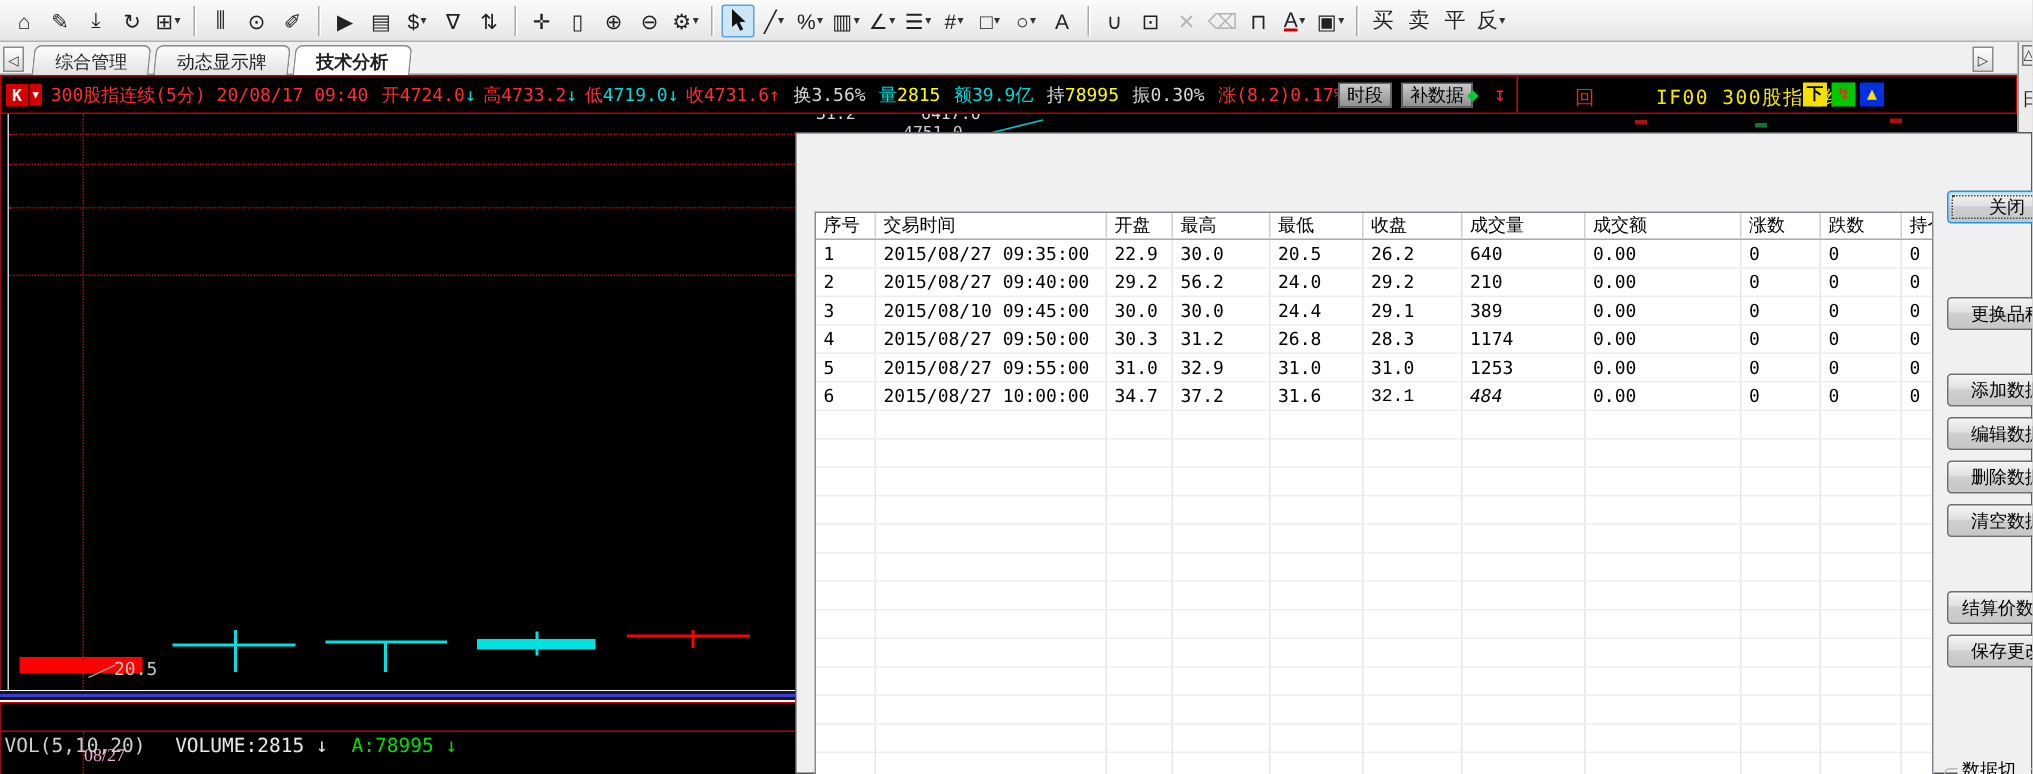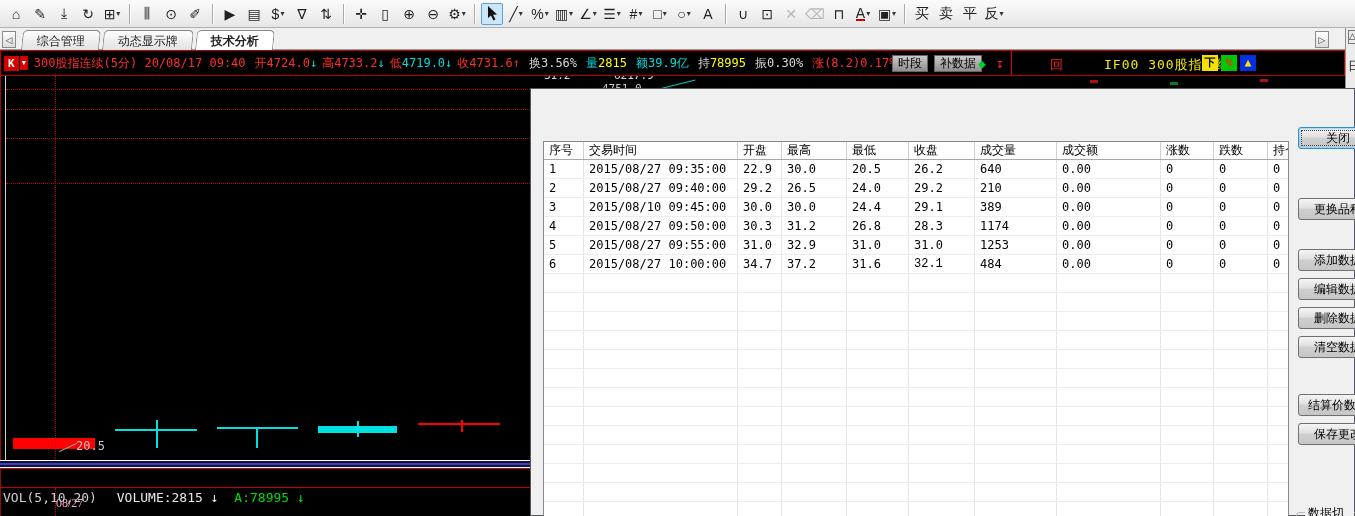--- a/index.html
+++ b/index.html
@@ -357,21 +357,21 @@
       <span style="color:#cfcfcf;">VOL(5,10,20)</span>
       <span style="color:#e8e8e8;margin-left:12px;">VOLUME:2815</span>
       <span style="color:#e8e8e8;">↓</span>
       <span style="color:#00dd00;margin-left:8px;">A:78995</span>
       <span style="color:#00dd00;">↓</span>
     </div>
   </div>
 
   <div class="strip">
     <span class="fr" style="left:14px;top:-7px;">31.2</span>
-    <span class="fr" style="left:84px;top:-7px;">6217.9</span>
+    <span class="fr" style="left:84px;top:-7px;">6417.0</span>
     <span class="fr" style="left:72px;top:6px;color:#cccccc;">4751.0</span>
     <span class="cy" style="left:120px;top:9px;"></span>
     <span class="speck" style="left:560px;top:4px;background:#b01010;"></span>
     <span class="speck" style="left:640px;top:6px;background:#0a7a2a;"></span>
     <span class="speck" style="left:730px;top:3px;background:#b01010;"></span>
   </div>
 
   <div class="sliver">
     <div class="pbox">△</div>
     <div class="plabel">日</div>
@@ -402,21 +402,21 @@
           <span class="tcell" style="width: 82px;">640</span>
           <span class="tcell" style="width: 104px;">0.00</span>
           <span class="tcell" style="width: 53px;">0</span>
           <span class="tcell" style="width: 54px;">0</span>
           <span class="tcell" style="width: 60px;">0</span>
         </div>
         <div class="trow">
           <span class="tcell" style="width: 40px;">2</span>
           <span class="tcell" style="width: 154px;">2015/08/27 09:40:00</span>
           <span class="tcell" style="width: 44px;">29.2</span>
-          <span class="tcell" style="width: 65px;">26.5</span>
+          <span class="tcell" style="width: 65px;">56.2</span>
           <span class="tcell" style="width: 62px;">24.0</span>
           <span class="tcell" style="width: 66px;">29.2</span>
           <span class="tcell" style="width: 82px;">210</span>
           <span class="tcell" style="width: 104px;">0.00</span>
           <span class="tcell" style="width: 53px;">0</span>
           <span class="tcell" style="width: 54px;">0</span>
           <span class="tcell" style="width: 60px;">0</span>
         </div>
         <div class="trow">
           <span class="tcell" style="width: 40px;">3</span>
@@ -457,21 +457,21 @@
           <span class="tcell" style="width: 54px;">0</span>
           <span class="tcell" style="width: 60px;">0</span>
         </div>
         <div class="trow">
           <span class="tcell" style="width: 40px;">6</span>
           <span class="tcell" style="width: 154px;">2015/08/27 10:00:00</span>
           <span class="tcell" style="width: 44px;">34.7</span>
           <span class="tcell" style="width: 65px;">37.2</span>
           <span class="tcell" style="width: 62px;">31.6</span>
           <span class="tcell" style="width: 66px; font-family: Liberation Mono, monospace;">32.1</span>
-          <span class="tcell" style="width: 82px;">484</span>
+          <span class="tcell" style="width: 82px; font-style: italic;">484</span>
           <span class="tcell" style="width: 104px;">0.00</span>
           <span class="tcell" style="width: 53px;">0</span>
           <span class="tcell" style="width: 54px;">0</span>
           <span class="tcell" style="width: 60px;">0</span>
         </div>
         <div class="trow">
           <span class="tcell" style="width: 40px;"></span>
           <span class="tcell" style="width: 154px;"></span>
           <span class="tcell" style="width: 44px;"></span>
           <span class="tcell" style="width: 65px;"></span>

